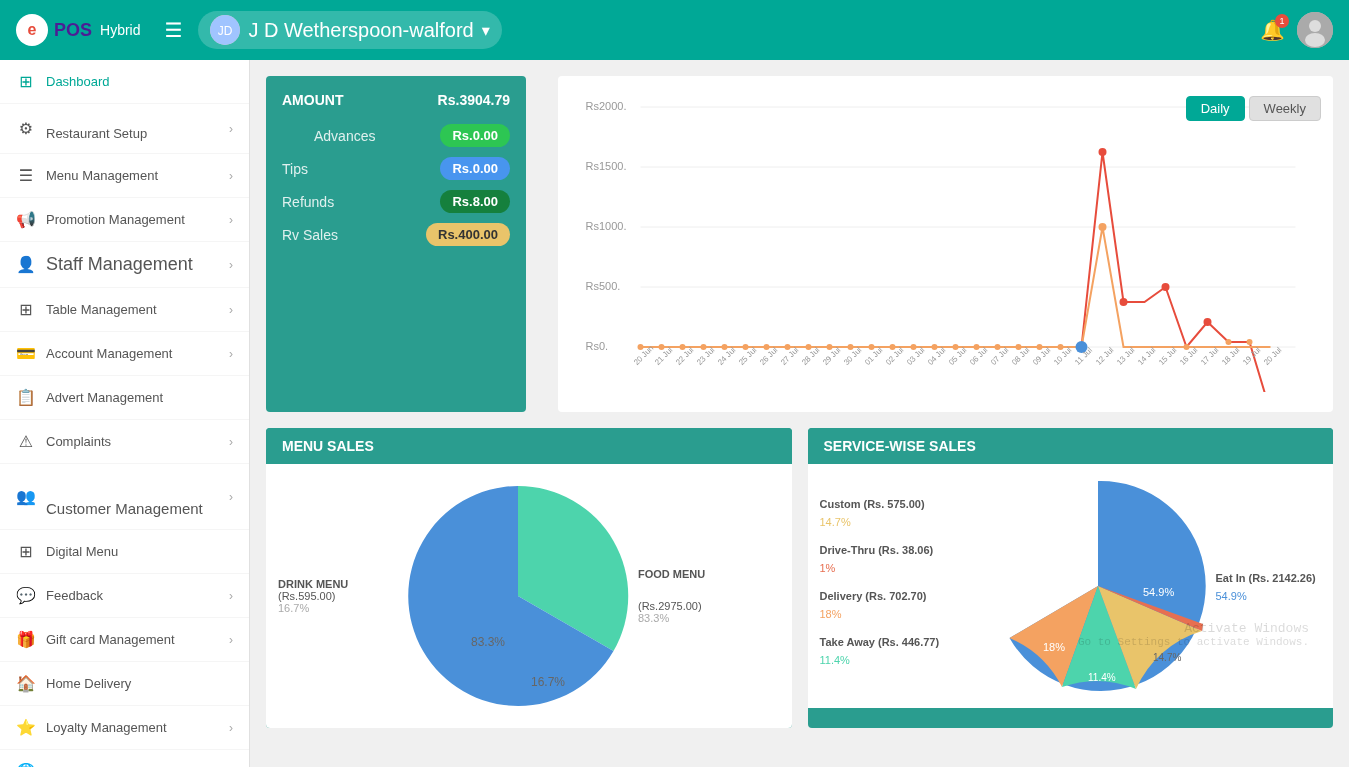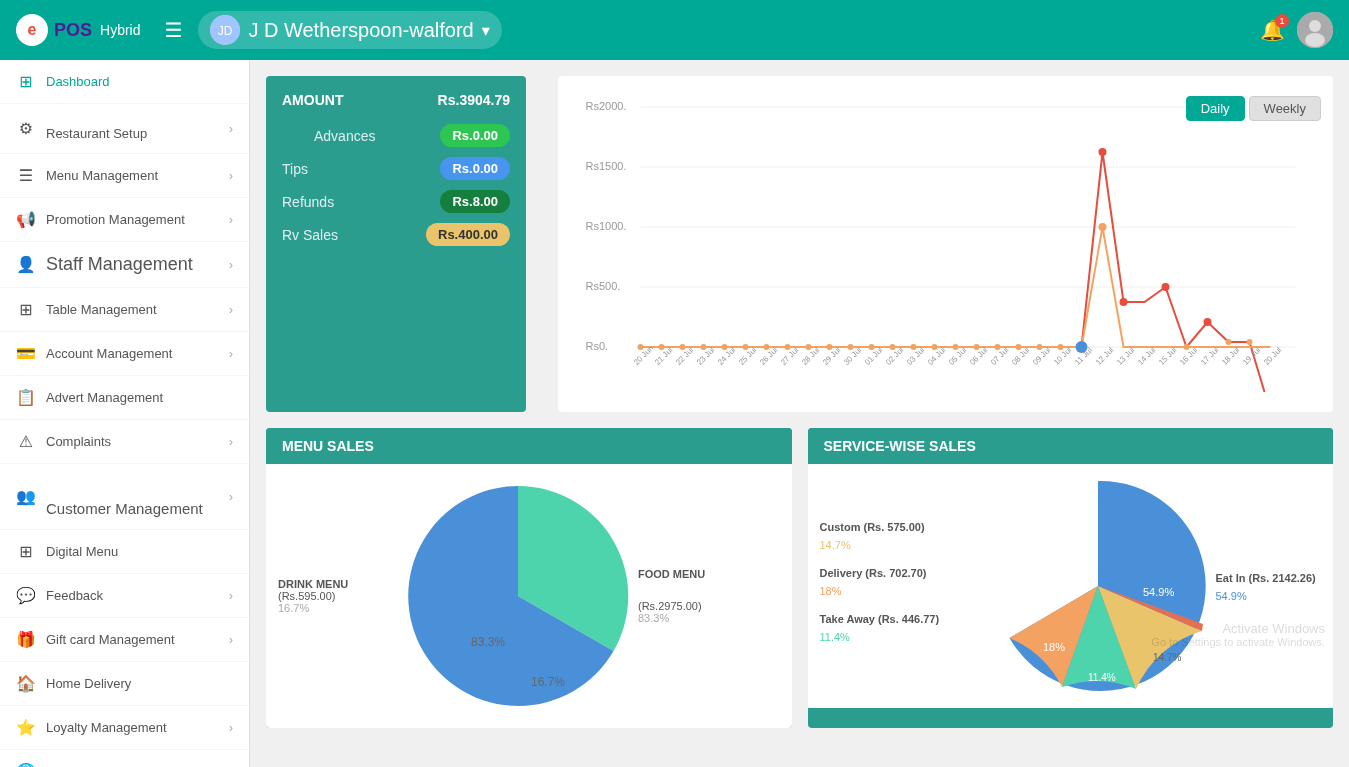--- a/index.html
+++ b/index.html
@@ -118,22 +118,22 @@
       flex: 1; background: #2a9d8f; border-radius: 4px; overflow: hidden;
     }
     .card-header {
       background: #2a9d8f; color: white; font-weight: bold; font-size: 14px;
       padding: 10px 16px;
     }
     .card-body { background: white; padding: 12px; }
 
     
     .watermark {
-      position: absolute; bottom: 60px; right: 8px;
-      color: rgba(0,0,0,0.15); font-size: 13px; text-align: right; pointer-events: none;
+      position: absolute; bottom: 60px; right: 24px;
+      color: rgba(0,0,0,0.15); font-size: 13px; text-align: right; pointer-events: none; font-family: Liberation Mono, monospace;
     }
 
     .pie-wrap { display: flex; align-items: center; }
     .pie-labels-left { display: flex; flex-direction: column; gap: 14px; }
   </style>
 </head>
 <body>
 
 <div class="topnav">
   <div class="topnav-logo">
@@ -450,20 +450,24 @@
         <div class="card-header">SERVICE-WISE SALES</div>
         <div class="card-body" style="position:relative;">
           <div style="display:flex;align-items:center;gap:8px;">
 
             <div style="min-width:160px;">
               <div style="margin-bottom:10px;">
                 <span style="font-size:11px;color:#555;font-weight:bold;">Custom (Rs. 575.00)</span><br>
                 <span style="font-size:11px;color:#e9c46a;">14.7%</span>
               </div>
               <div style="margin-bottom:10px;">
+                <span style="font-size:11px;color:#555;font-weight:bold;">Drive-Thru (Rs. 38.06)</span><br>
+                <span style="font-size:11px;color:#e76f51;">1%</span>
+              </div>
+              <div style="margin-bottom:10px;">
                 <span style="font-size:11px;color:#555;font-weight:bold;">Delivery (Rs. 702.70)</span><br>
                 <span style="font-size:11px;color:#f4a261;">18%</span>
               </div>
               <div style="margin-bottom:10px;">
                 <span style="font-size:11px;color:#555;font-weight:bold;">Take Away (Rs. 446.77)</span><br>
                 <span style="font-size:11px;color:#4dd4ac;">11.4%</span>
               </div>
             </div>
 
             <svg width="220" height="220" viewBox="0 0 220 220">

